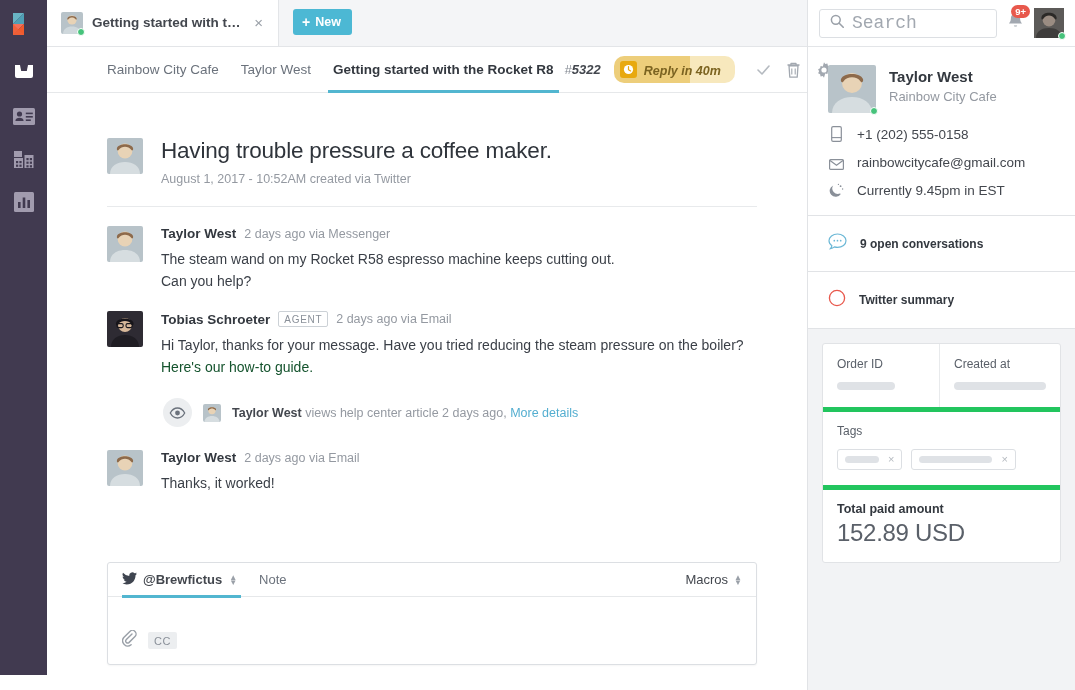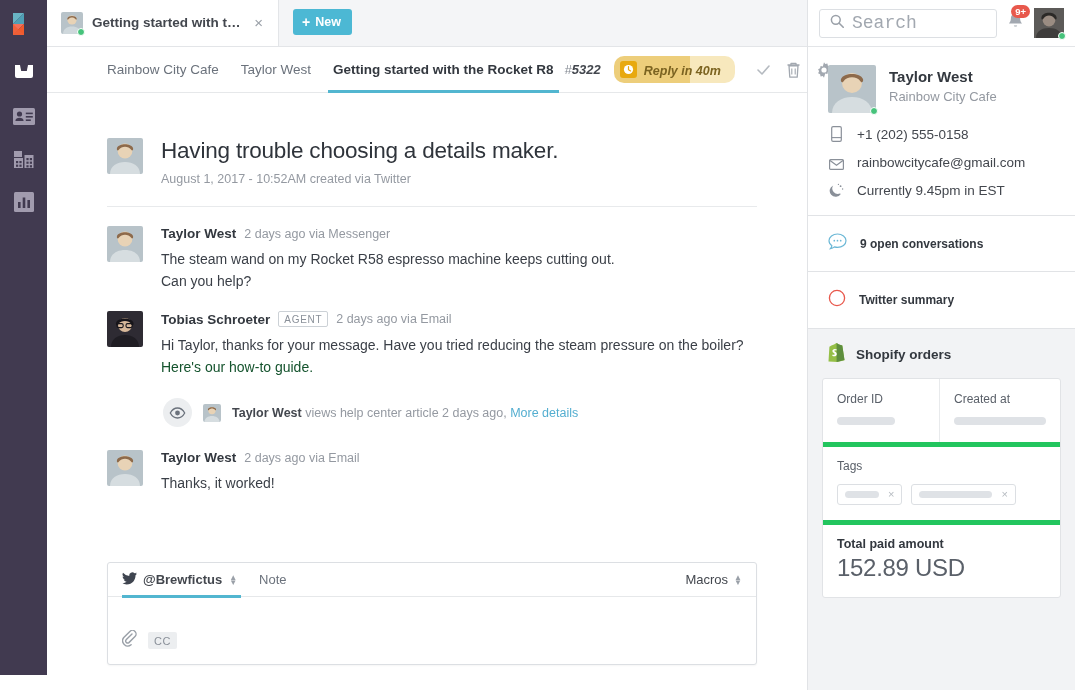--- a/index.html
+++ b/index.html
@@ -329,21 +329,21 @@
         <div class="subject-row">
           <span class="av">
             <svg width="36" height="36" viewBox="0 0 36 36">
                 <rect width="36" height="36" fill="#b8c3c9"></rect>
                 <circle cx="18" cy="13" r="7.4" fill="#e8d3b6"></circle>
                 <path d="M3 36c0-8 7-12 15-12s15 4 15 12z" fill="#d6dde0"></path>
                 <path d="M10 10c2-5 14-5 16 0 .6 2-.8 3.4-1.8 1.8-2.8-4-9.6-4-12.4 0-1 1.6-2.4.2-1.8-1.8z" fill="#8d6a4b"></path>
               </svg>
           </span>
           <div>
-            <div class="subject-h1">Having trouble choosing a details maker.</div>
+            <div class="subject-h1">Having trouble pressure a coffee maker.</div>
             <div class="subject-meta">August 1, 2017 - 10:52AM created via Twitter</div>
           </div>
         </div>
 
         <div class="msg">
           <span class="av">
             <svg width="36" height="36" viewBox="0 0 36 36">
                 <rect width="36" height="36" fill="#b8c3c9"></rect>
                 <circle cx="18" cy="13" r="7.4" fill="#e8d3b6"></circle>
                 <path d="M3 36c0-8 7-12 15-12s15 4 15 12z" fill="#d6dde0"></path>
@@ -564,30 +564,20 @@
         <span>
           <svg width="18" height="18" viewBox="0 0 18 18">
               <circle cx="9" cy="9" r="7.6" fill="none" stroke="#e8584c" stroke-width="1.3"></circle>
             </svg>
         </span>
         <span class="srow-txt">Twitter summary</span>
       </div>
     </div>
 
     <div class="shopify">
-      <div class="shopify-head">
-        <span>
-          <svg width="17" height="19" viewBox="0 0 17 19">
-              <path d="M3.4 2.6l-2 1.1L0.5 18.4l9 .6 7-1.8L14.3 2.4 11 1.5 8.5 0 6 1.4z" fill="#95bf47"></path>
-              <path d="M8.6 0v19l7.9-2L14.3 2.4 11 1.5z" fill="#5e8e3e"></path>
-              <path d="M8.9 6.4c-.6-.3-1.3-.5-2-.5-1.7 0-2.5 1-2.5 2.2 0 1.9 2.4 2 2.4 3 0 .4-.3.7-.8.7-.7 0-1.4-.4-1.4-.4l-.4 1.4s.7.5 1.8.5c1.7 0 2.8-1 2.8-2.4 0-2-2.5-2.2-2.5-3 0-.4.3-.6.8-.6.6 0 1.2.3 1.2.3z" fill="#fff"></path>
-            </svg>
-        </span>
-        <span class="shopify-title">Shopify orders</span>
-      </div>
 
       <div class="order-card">
         <div class="order-grid">
           <div class="order-cell">
             <div class="order-label">Order ID</div>
             <div class="skel" style="width:58px"></div>
           </div>
           <div class="order-cell">
             <div class="order-label">Created at</div>
             <div class="skel" style="width:92px"></div>

